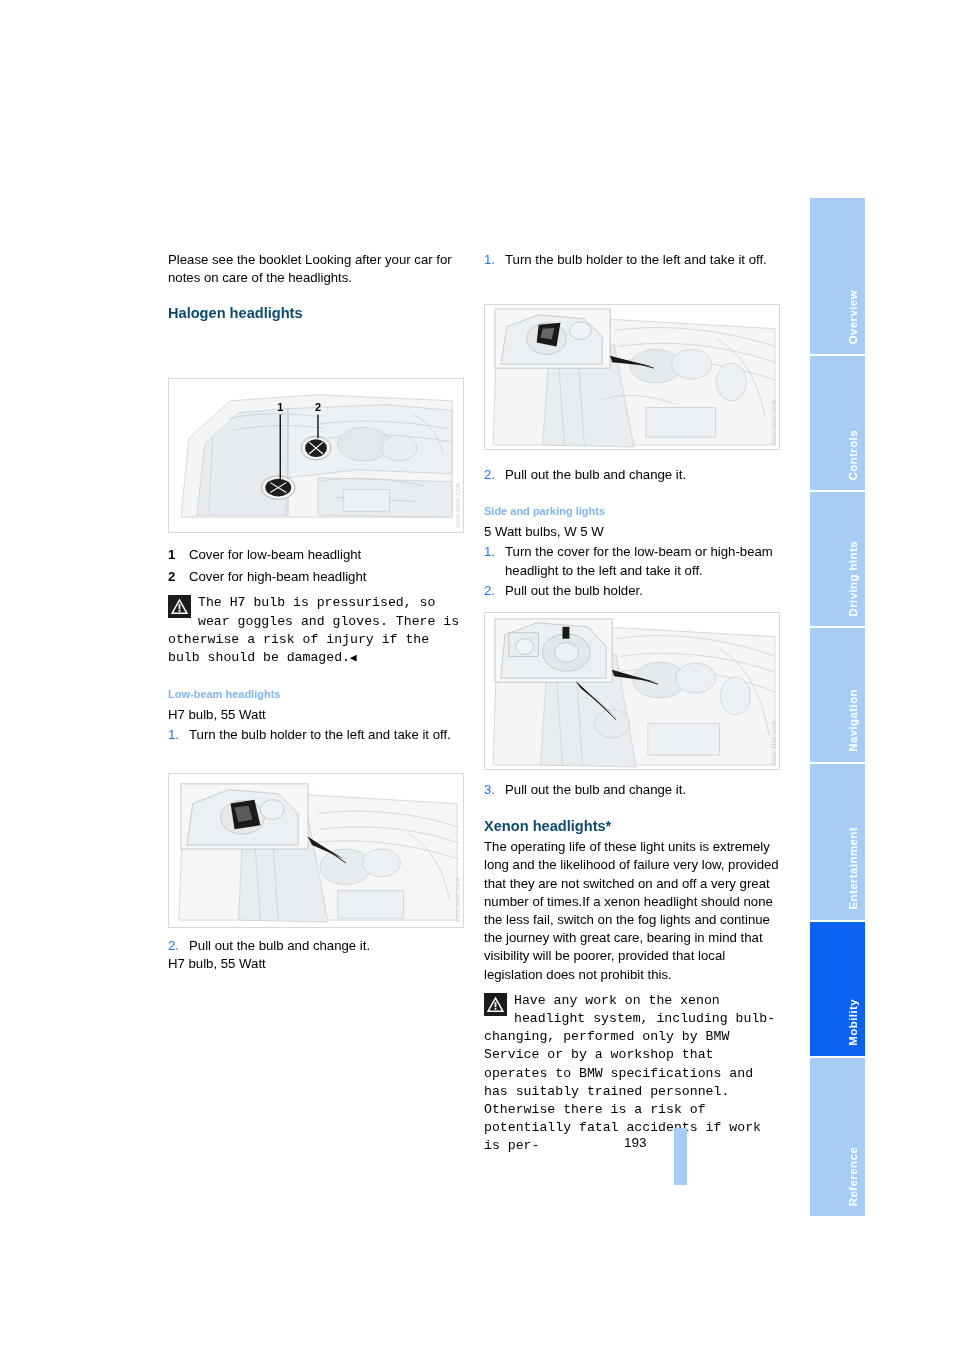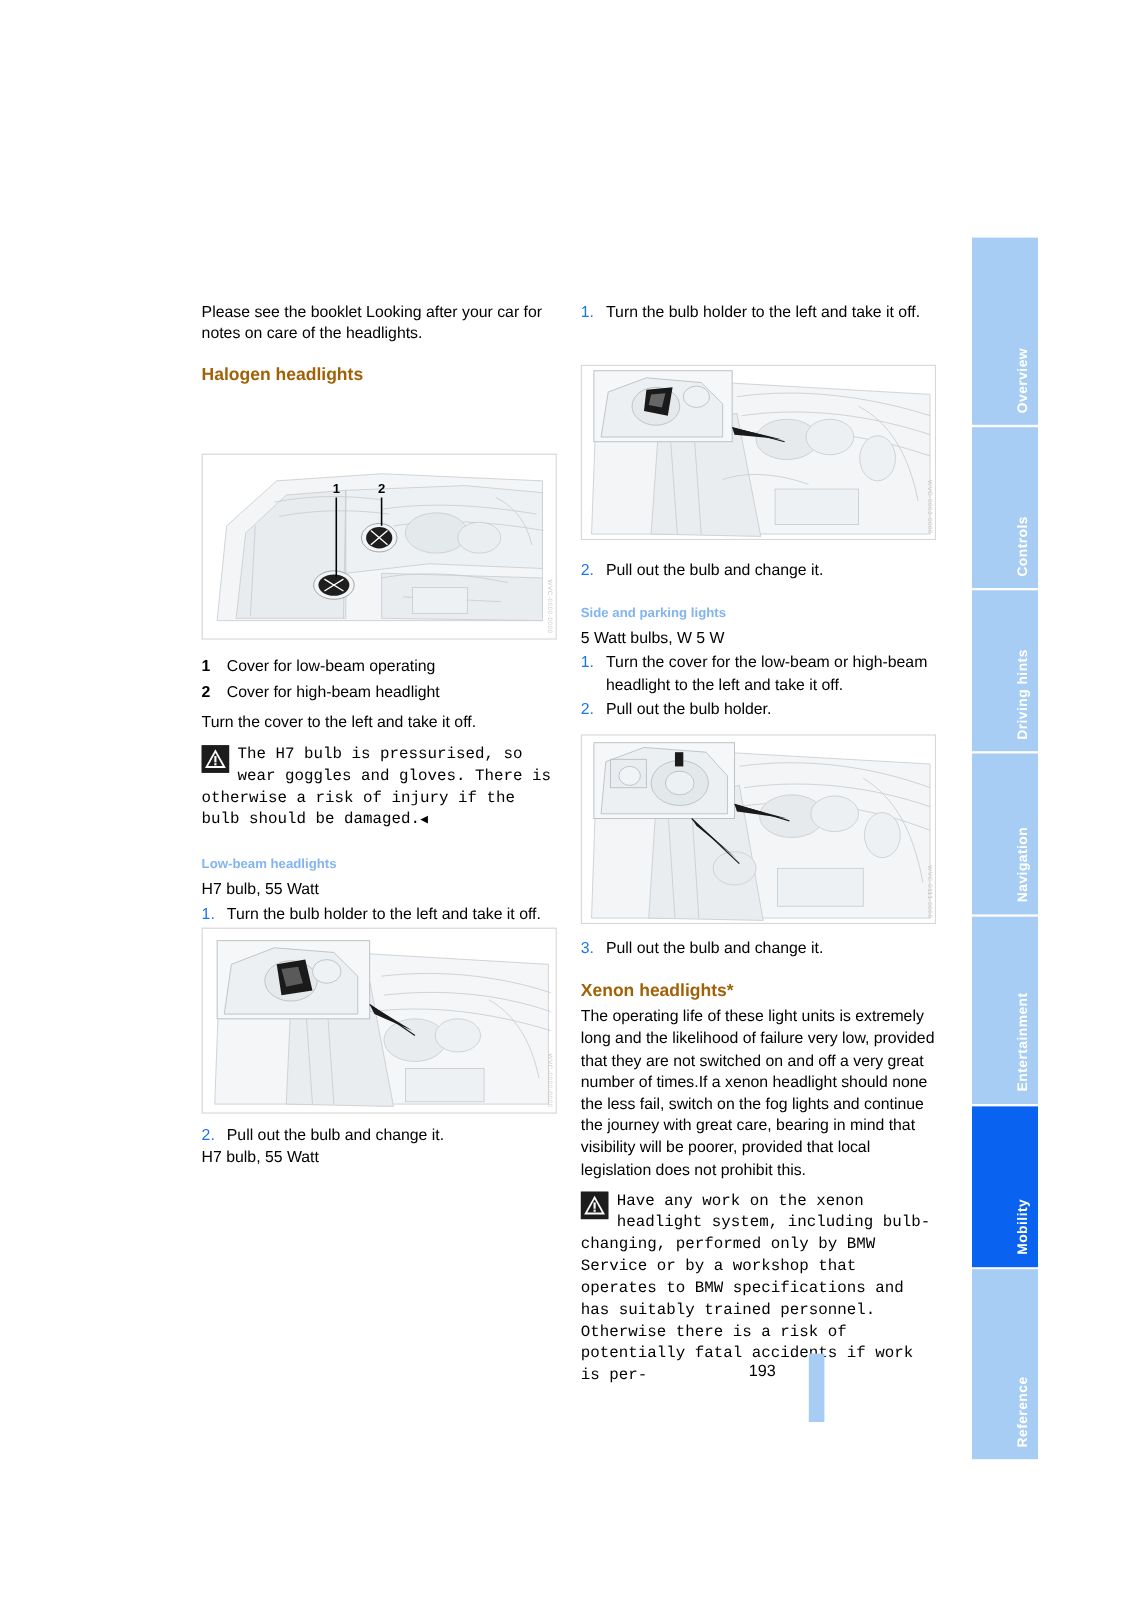--- a/index.html
+++ b/index.html
@@ -33,21 +33,21 @@
   .col-left  { left: 168px; }
   .col-right { left: 484px; }
 
   p { margin: 0; }
 
   .body-text {
     margin-bottom: 0px;
   }
 
   .h-main {
-    color: #a16207;
+    color: #0c4a6e;
     font-weight: bold;
     font-size: 14.6px;
     line-height: 19px;
     margin: 18px 0 2px 0;
   }
   .h-main.first { margin-top: 17px; }
 
   .h-sub {
     color: #82b4f2;
     font-weight: bold;
@@ -227,29 +227,28 @@
       <text x="112" y="32" font-family="Liberation Sans, sans-serif" font-size="11" font-weight="bold" text-anchor="middle" fill="#000">1</text>
       <text x="150" y="32" font-family="Liberation Sans, sans-serif" font-size="11" font-weight="bold" text-anchor="middle" fill="#000">2</text>
     </svg>
     <span class="fig-code">WVC-0000-0000</span>
   </div>
 
   <div class="column col-left" style="top:516px;">
     <div class="keylist">
       <div class="keyrow">
         <span class="key-num">1</span>
-        <span class="key-text">Cover for low-beam operating</span>
+        <span class="key-text">Cover for low-beam headlight</span>
       </div>
       <div class="keyrow">
         <span class="key-num">2</span>
         <span class="key-text">Cover for high-beam headlight</span>
       </div>
     </div>
 
-    <p class="plain-line">Turn the cover to the left and take it off.</p>
 
     <div class="warning">
       <span class="warn-icon">
         <svg width="23" height="23" viewBox="0 0 23 23">
           <rect x="0" y="0" width="23" height="23" fill="#1c1c1c"></rect>
           <path d="M11.5 3.4 L20.2 19 L2.8 19 Z" fill="#ffffff"></path>
           <path d="M11.5 6.4 L17.6 17.4 L5.4 17.4 Z" fill="#1c1c1c"></path>
           <rect x="10.6" y="9" width="1.8" height="5.3" fill="#ffffff"></rect>
           <rect x="10.6" y="15" width="1.8" height="1.8" fill="#ffffff"></rect>
         </svg>

